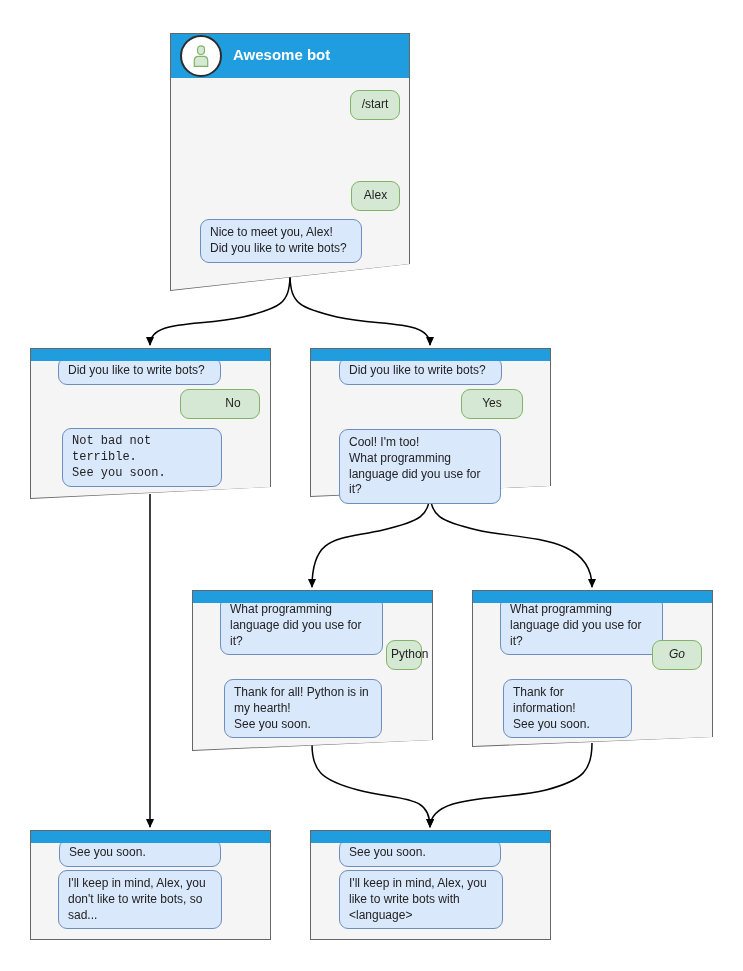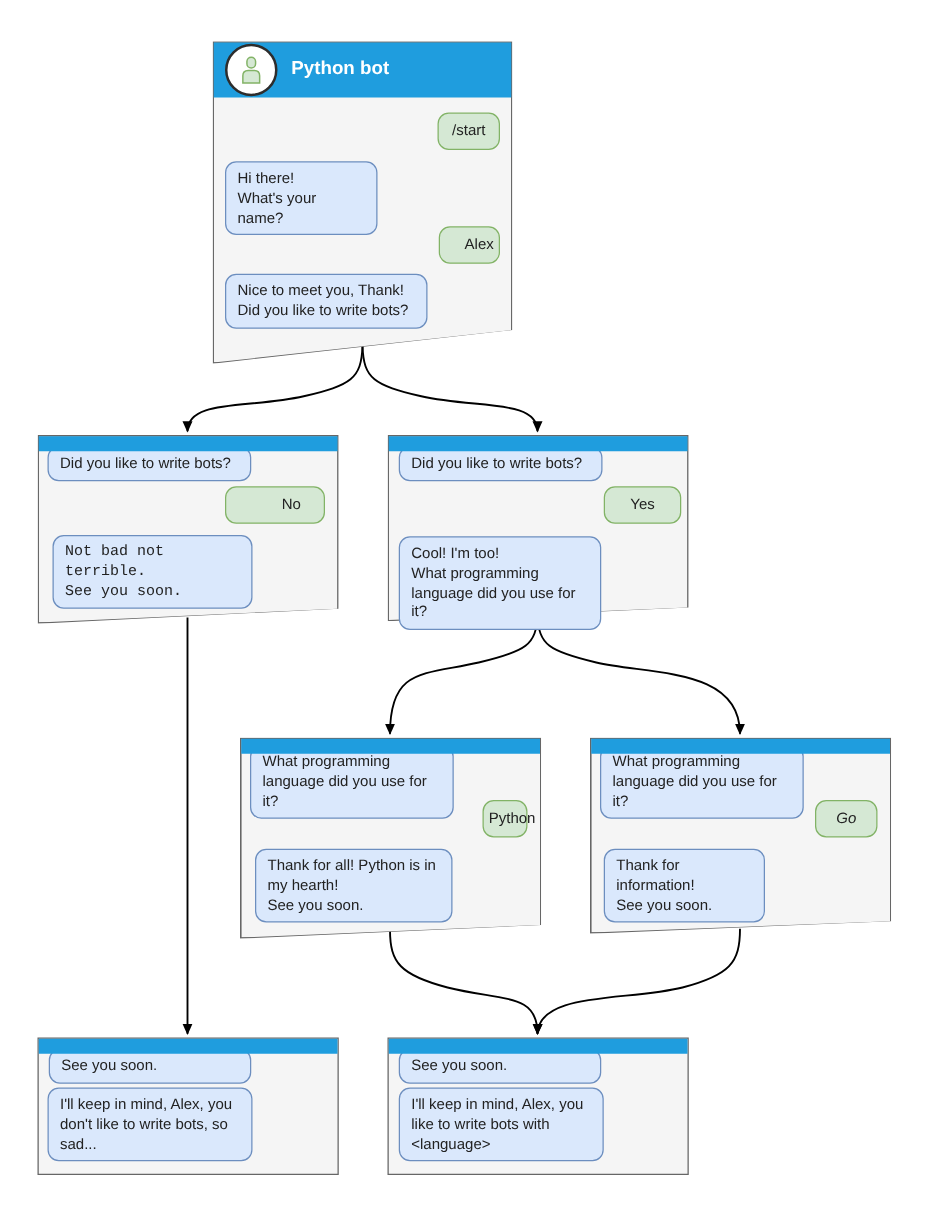--- a/index.html
+++ b/index.html
@@ -11,21 +11,21 @@
   .win-border{inset:0;background:#666666;}
   .win-fill{inset:1px;background:#f5f5f5;}
   .win-rect{position:absolute;inset:0;background:#f5f5f5;border:1px solid #666666;}
   .titlebar{position:absolute;left:1px;right:1px;top:1px;background:#1f9dde;z-index:3;}
   .titlebar.main{height:44px;}
   .titlebar.thin{height:12px;}
   .avatar{position:absolute;left:9px;top:1px;width:38px;height:38px;border-radius:50%;
           background:#ffffff;border:2px solid #2d2d2d;display:flex;align-items:center;justify-content:center;}
   .bot-name{position:absolute;left:62px;top:12px;color:#ffffff;font-weight:bold;font-size:15px;}
   .msg{position:absolute;z-index:2;box-sizing:border-box;padding:5px 9px;border-radius:9px;
-       font-size:12px;line-height:1.32;color:#222222;white-space:pre-line;}
+       font-size:12px;line-height:1.32;color:#222222;white-space:pre-line;margin-left:20px;}
   .msg.bot{background:#dae8fc;border:1px solid #6c8ebf;}
   .msg.user{background:#d5e8d4;border:1px solid #82b366;text-align:center;padding:6px 4px;}
 </style>
 </head>
 <body>
 
 <div class="canvas">
 
   <svg class="edges" width="743" height="971" viewBox="0 0 743 971">
     <defs>
@@ -49,46 +49,44 @@
     <div class="layer win-fill" style="clip-path:polygon(0 0,100% 0,100% calc(100% - 26px),0 100%);"></div>
     <div class="titlebar main">
       <div class="avatar">
         <svg width="26" height="26" viewBox="0 0 24 24">
           <g fill="#d5e8d4" stroke="#82b366" stroke-width="1.1">
             <rect x="8.8" y="2.6" width="6.4" height="8" rx="3.2"></rect>
             <path d="M5.8,21.6 L5.8,16.2 Q5.8,12.3 9.7,12.3 L14.3,12.3 Q18.2,12.3 18.2,16.2 L18.2,21.6 Z"></path>
           </g>
         </svg>
       </div>
-      <span class="bot-name">Python bot</span>
+      <span class="bot-name">Awesome bot</span>
     </div>
     <div class="msg user" style="right:10px;top:57px;width:50px;">/start</div>
-    <div class="msg bot" style="left:10px;top:96px;width:122px;">Hi there!
-What's your name?</div>
-    <div class="msg user" style="right:10px;top:148px;width:49px;text-align:right;">Alex</div>
-    <div class="msg bot" style="left:10px;top:186px;width:162px;">Nice to meet you, Thank!
+    <div class="msg user" style="right:10px;top:148px;width:49px;">Alex</div>
+    <div class="msg bot" style="left:10px;top:186px;width:162px;">Nice to meet you, Alex!
 Did you like to write bots?</div>
   </div>
 
   <div class="win" style="left:30px;top:348px;width:241px;height:151px;">
     <div class="layer win-border" style="clip-path:polygon(0 0,100% 0,100% calc(100% - 12px),0 100%);"></div>
     <div class="layer win-fill" style="clip-path:polygon(0 0,100% 0,100% calc(100% - 11px),0 100%);"></div>
     <div class="titlebar thin"></div>
     <div class="msg bot" style="left:8px;top:9px;width:163px;">Did you like to write bots?</div>
     <div class="msg user" style="right:11px;top:41px;width:80px;padding-left:30px;">No</div>
     <div class="msg bot" style="left:12px;top:80px;width:160px;font-family:Liberation Mono, monospace;">Not bad not terrible.
 See you soon.</div>
   </div>
 
   <div class="win" style="left:310px;top:348px;width:241px;height:149px;">
     <div class="layer win-border" style="clip-path:polygon(0 0,100% 0,100% calc(100% - 11px),0 100%);"></div>
     <div class="layer win-fill" style="clip-path:polygon(0 0,100% 0,100% calc(100% - 10px),0 100%);"></div>
     <div class="titlebar thin"></div>
     <div class="msg bot" style="left:9px;top:9px;width:163px;">Did you like to write bots?</div>
-    <div class="msg user" style="right:6px;top:41px;width:62px;">Yes</div>
+    <div class="msg user" style="right:28px;top:41px;width:62px;">Yes</div>
     <div class="msg bot" style="left:9px;top:81px;width:162px;">Cool! I'm too!
 What programming
 language did you use for it?</div>
   </div>
 
   <div class="win" style="left:192px;top:590px;width:241px;height:161px;">
     <div class="layer win-border" style="clip-path:polygon(0 0,100% 0,100% calc(100% - 11px),0 100%);"></div>
     <div class="layer win-fill" style="clip-path:polygon(0 0,100% 0,100% calc(100% - 10px),0 100%);"></div>
     <div class="titlebar thin"></div>
     <div class="msg bot" style="left:8px;top:6px;width:163px;">What programming

